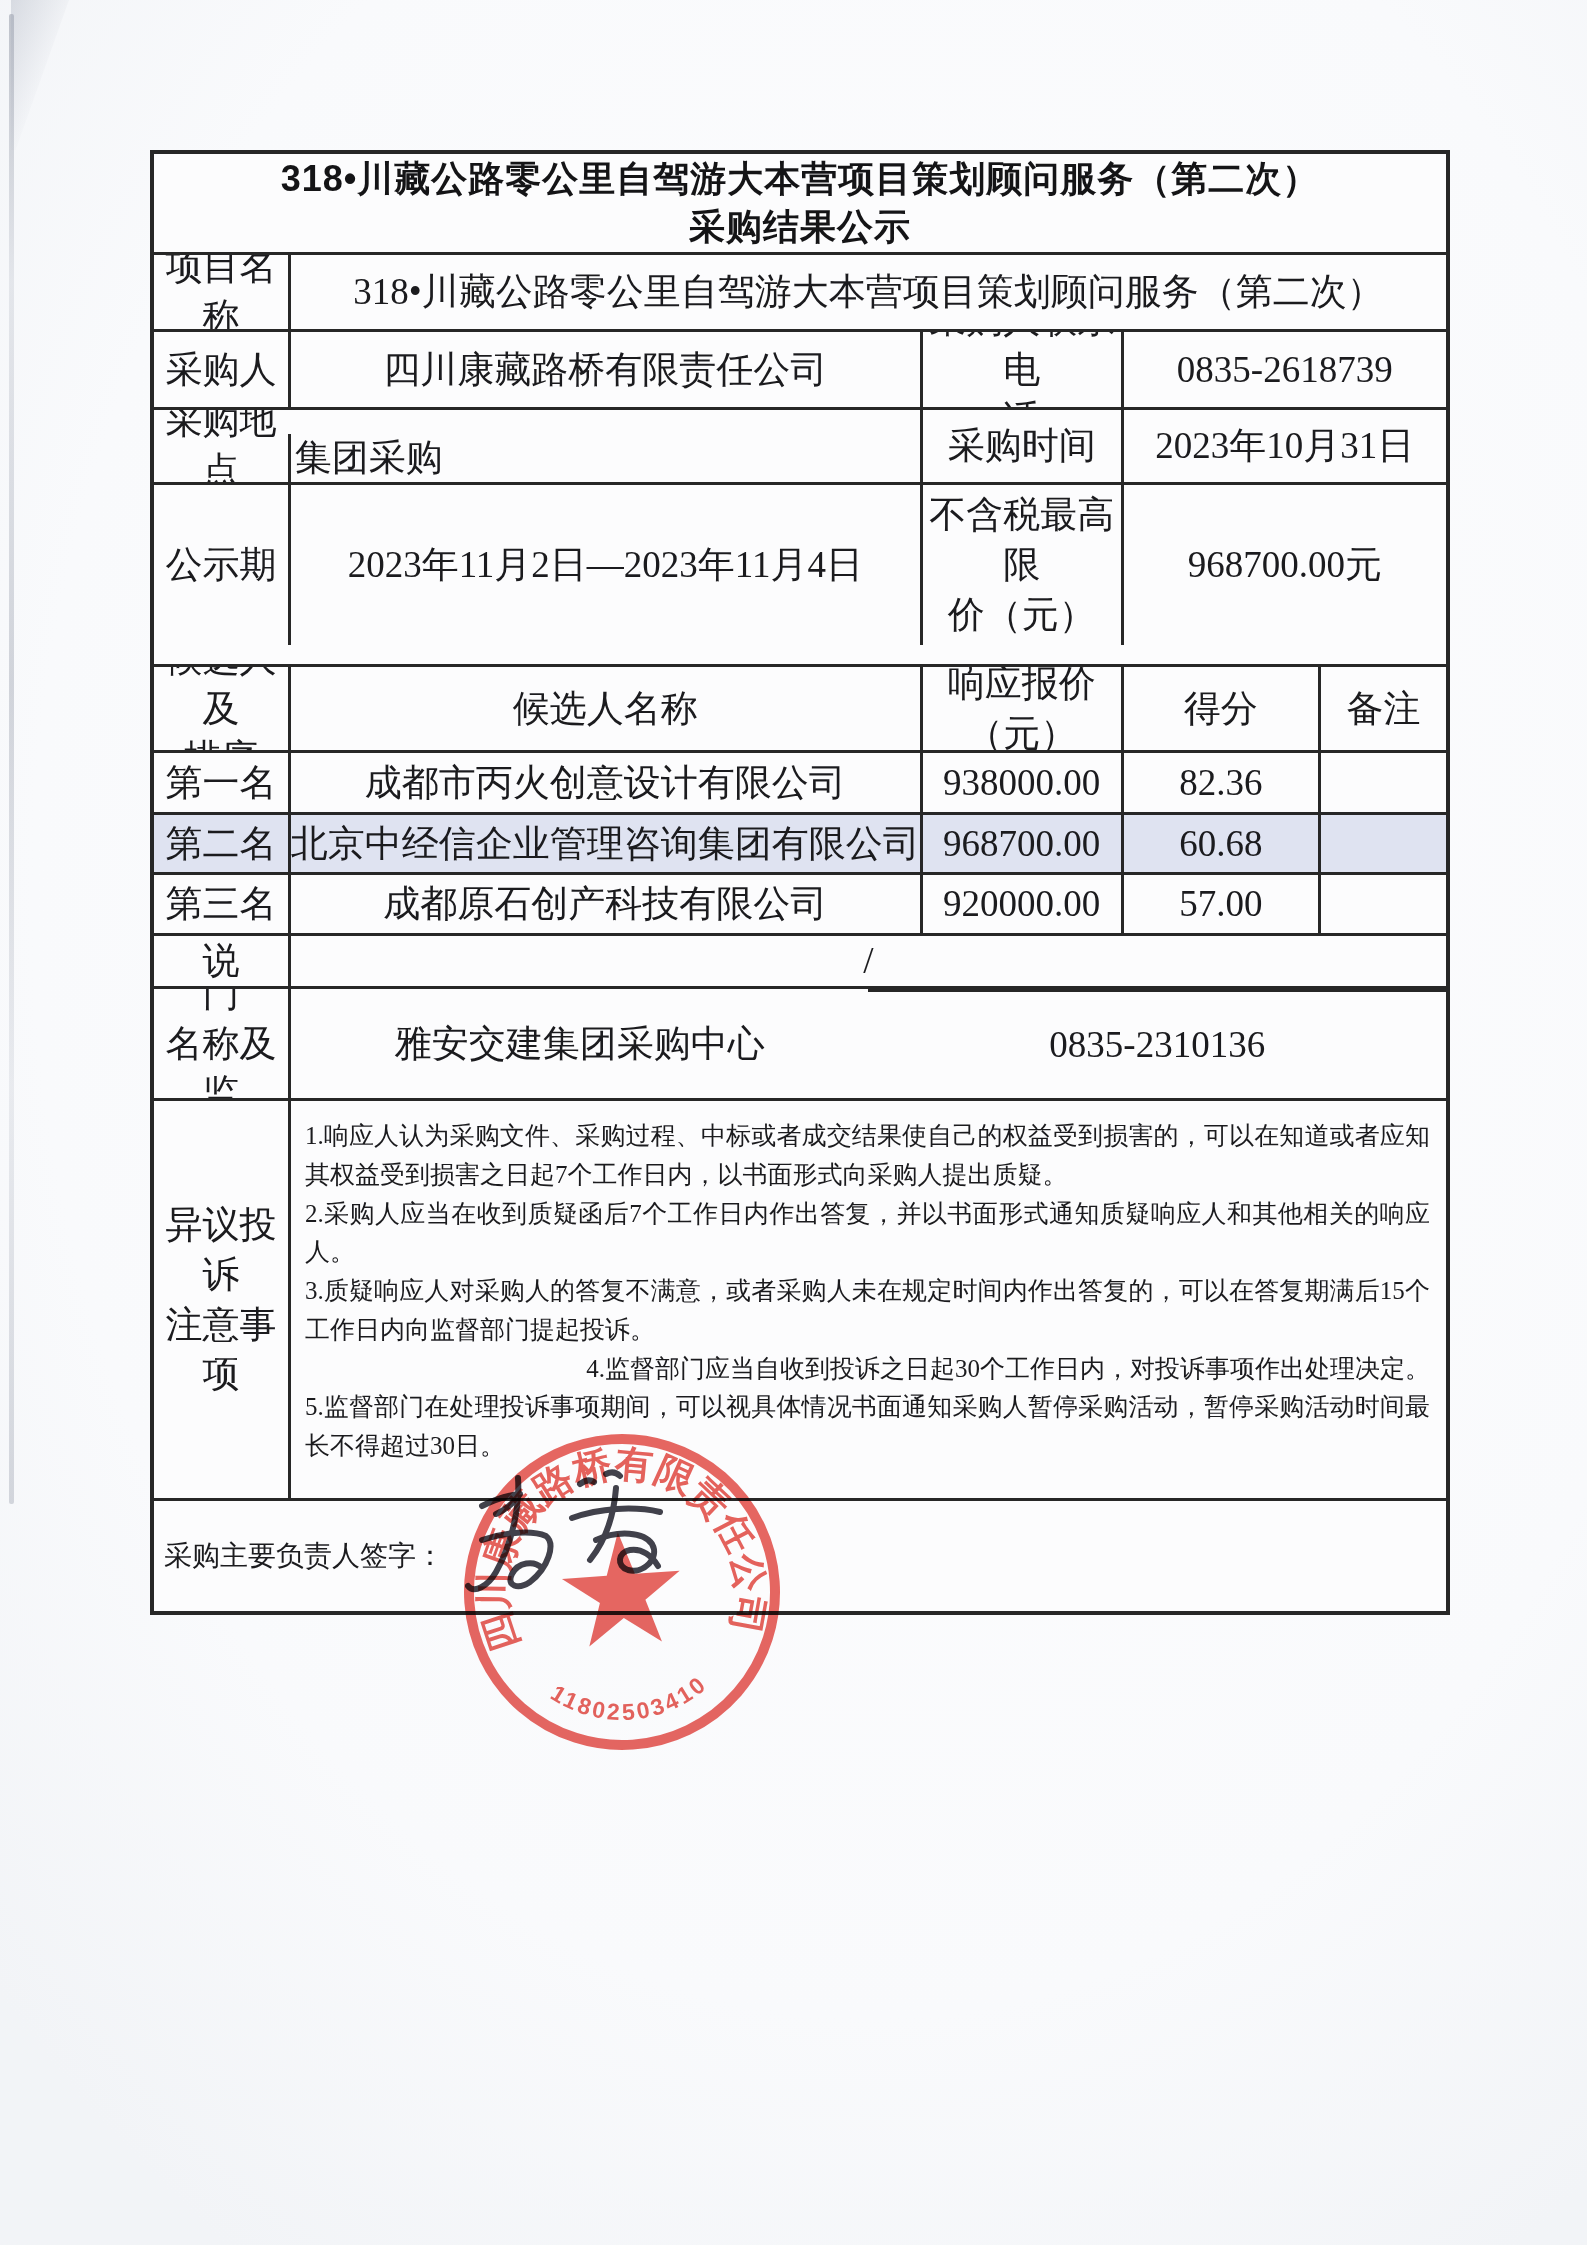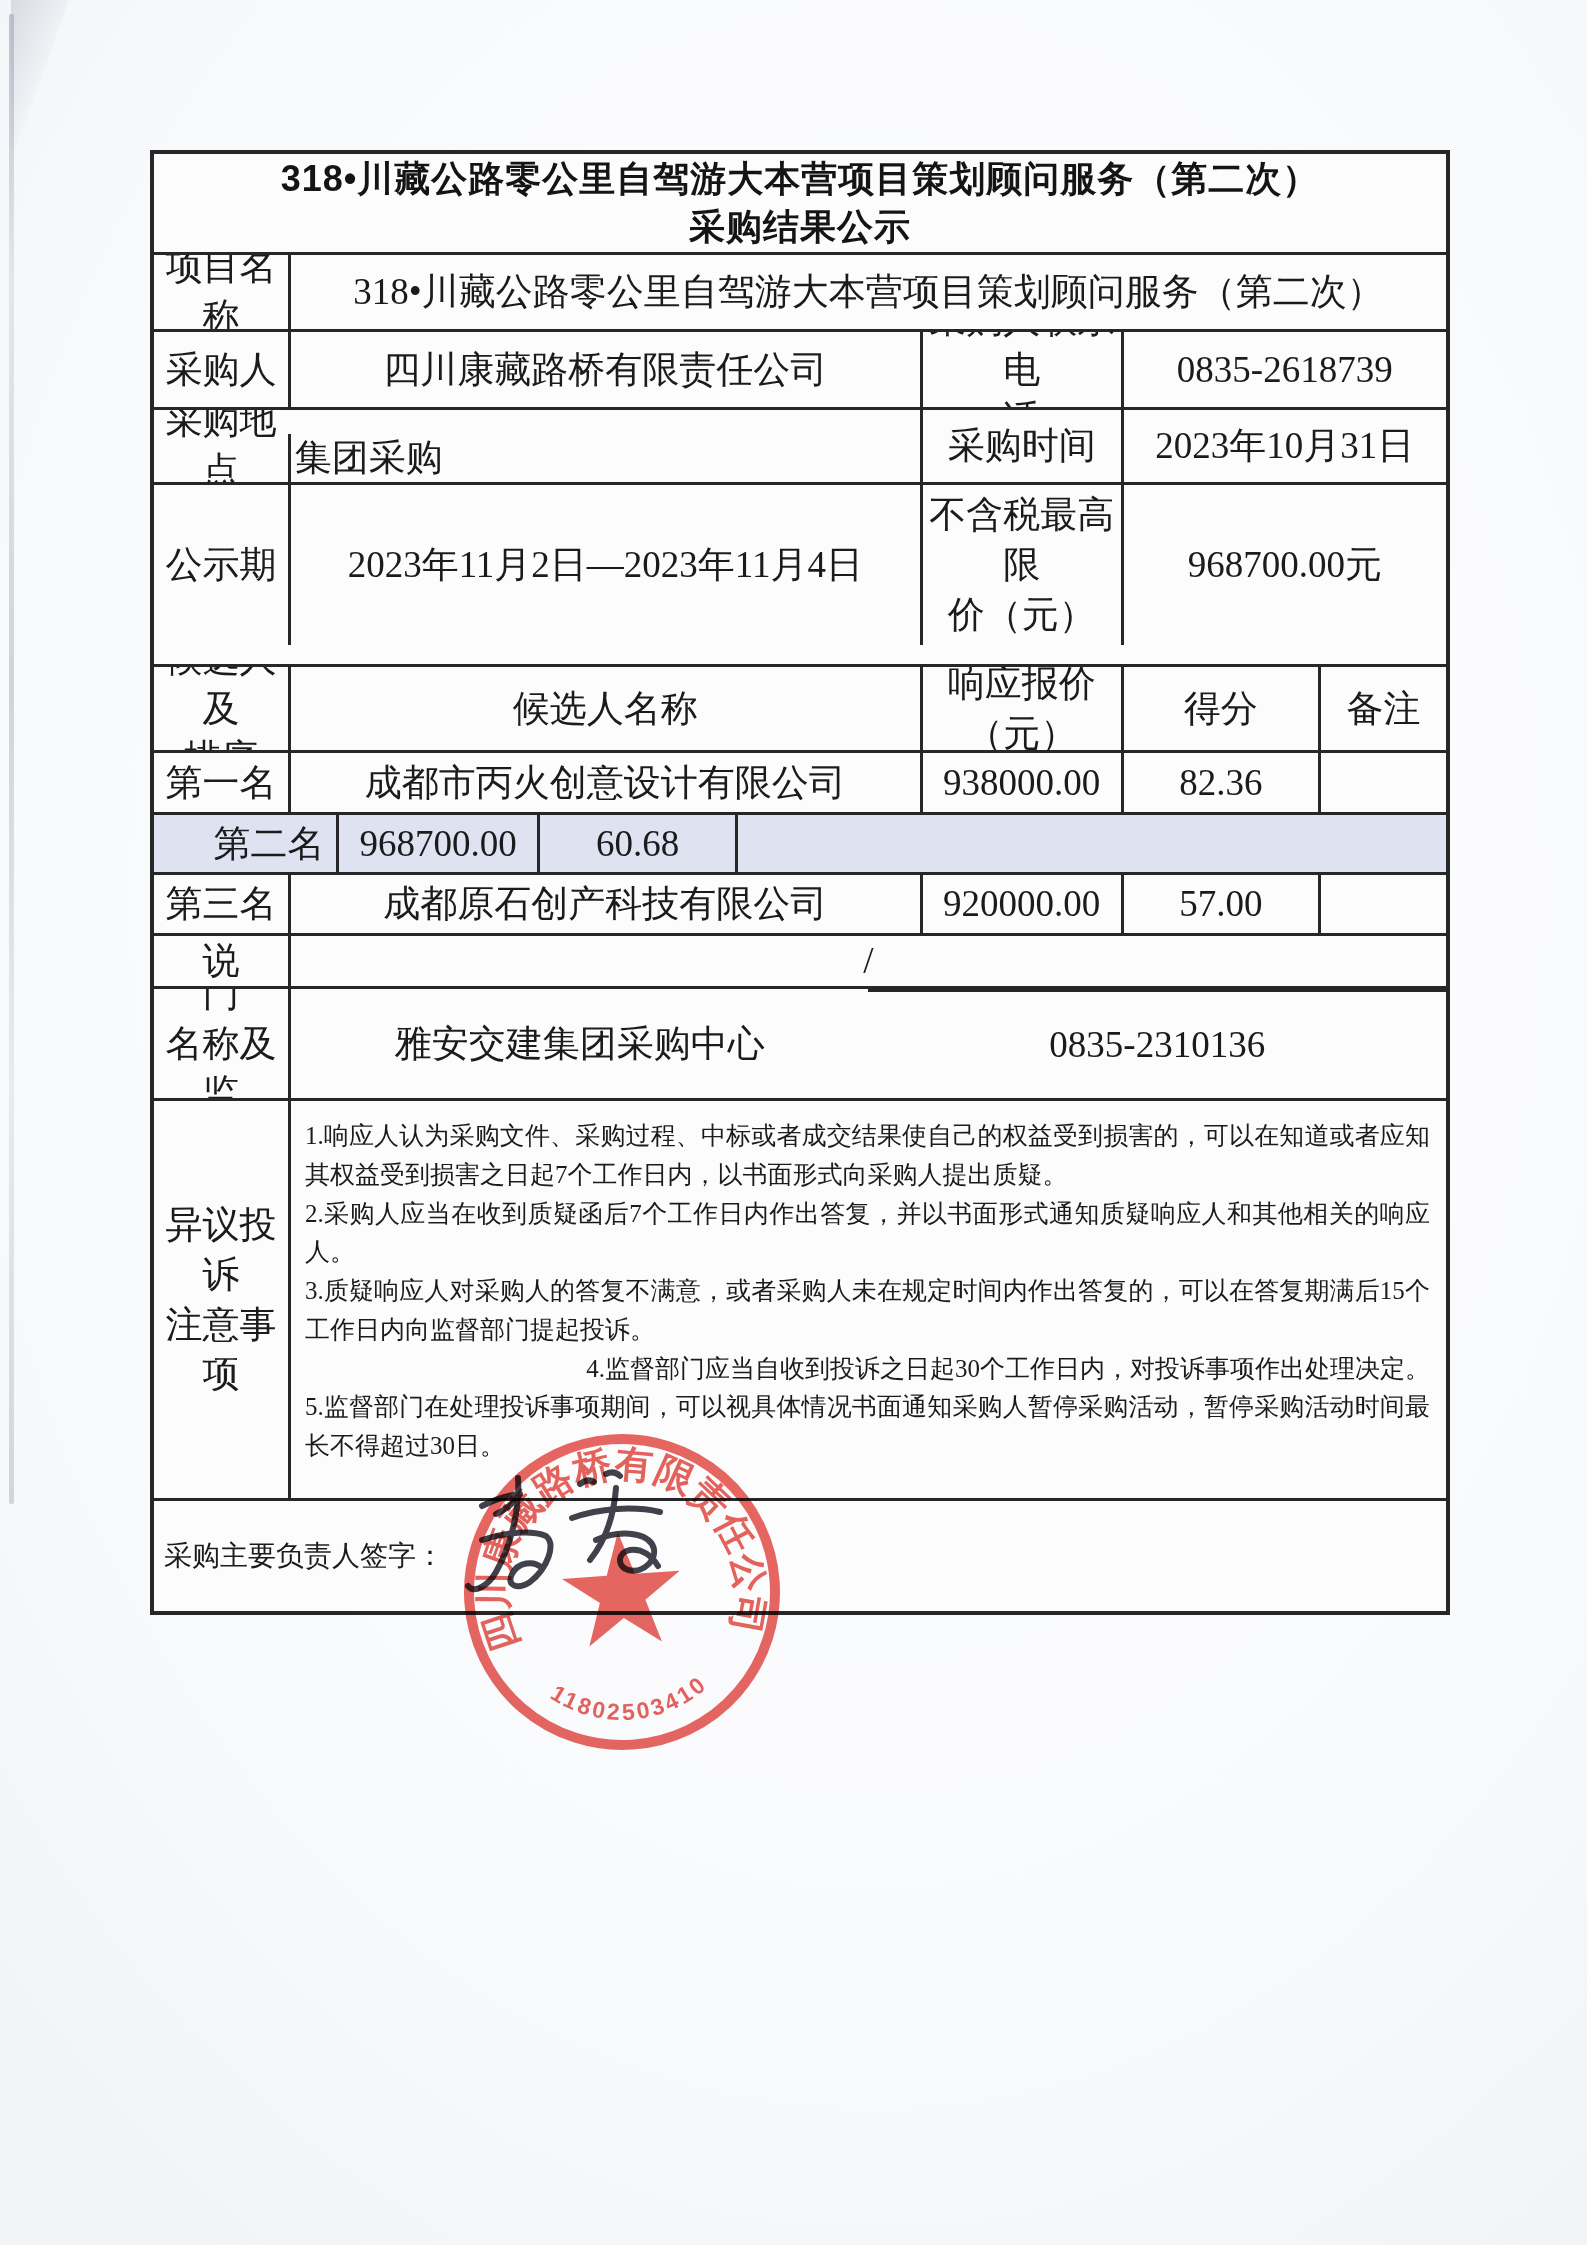--- a/index.html
+++ b/index.html
@@ -123,22 +123,23 @@
     </div>
 
     <div class="trow" style="height:62px;">
       <div class="cell c1">第一名</div>
       <div class="cell c2">成都市丙火创意设计有限公司</div>
       <div class="cell c3">938000.00</div>
       <div class="cell c4">82.36</div>
       <div class="cell c5"></div>
     </div>
 
-    <div class="trow hl" style="height:60px;padding-left:48px;">
+    <div class="trow hl" style="height:60px;">
       <div class="cell c1">第二名</div>
+      <div class="cell c2">北京中经信企业管理咨询集团有限公司</div>
       <div class="cell c3">968700.00</div>
       <div class="cell c4">60.68</div>
       <div class="cell c5"></div>
     </div>
 
     <div class="trow" style="height:61px;">
       <div class="cell c1">第三名</div>
       <div class="cell c2">成都原石创产科技有限公司</div>
       <div class="cell c3">920000.00</div>
       <div class="cell c4">57.00</div>

